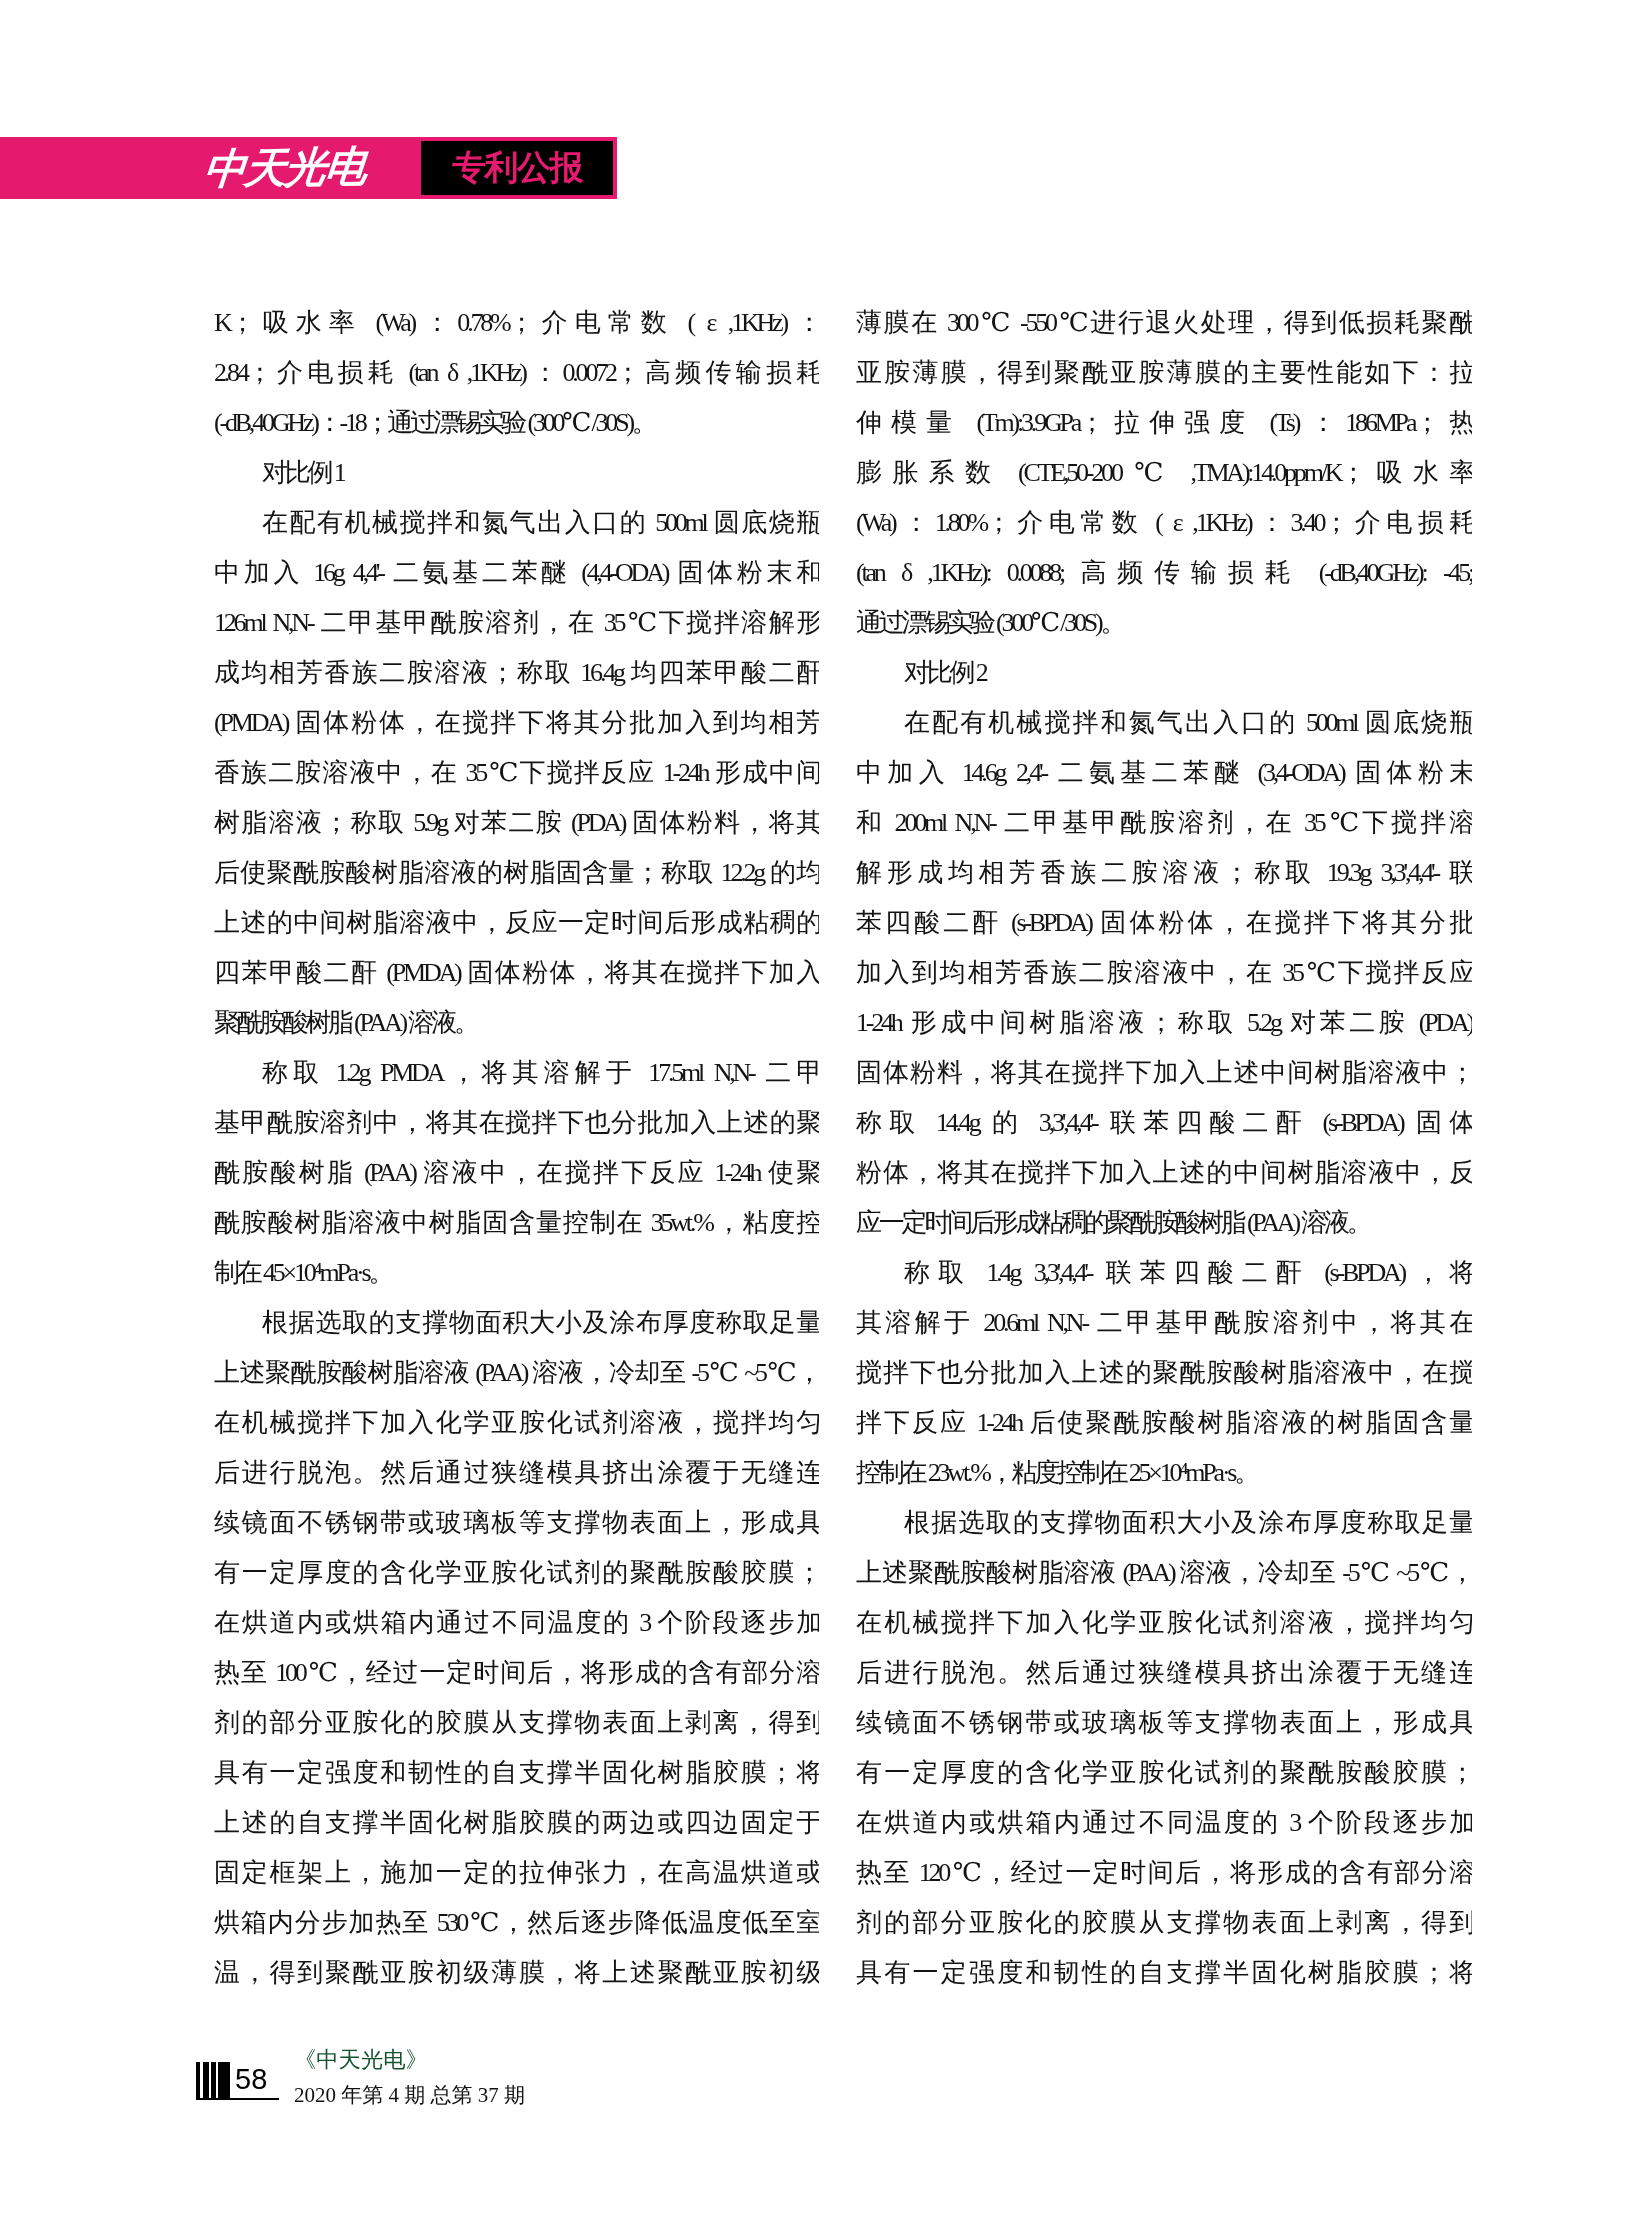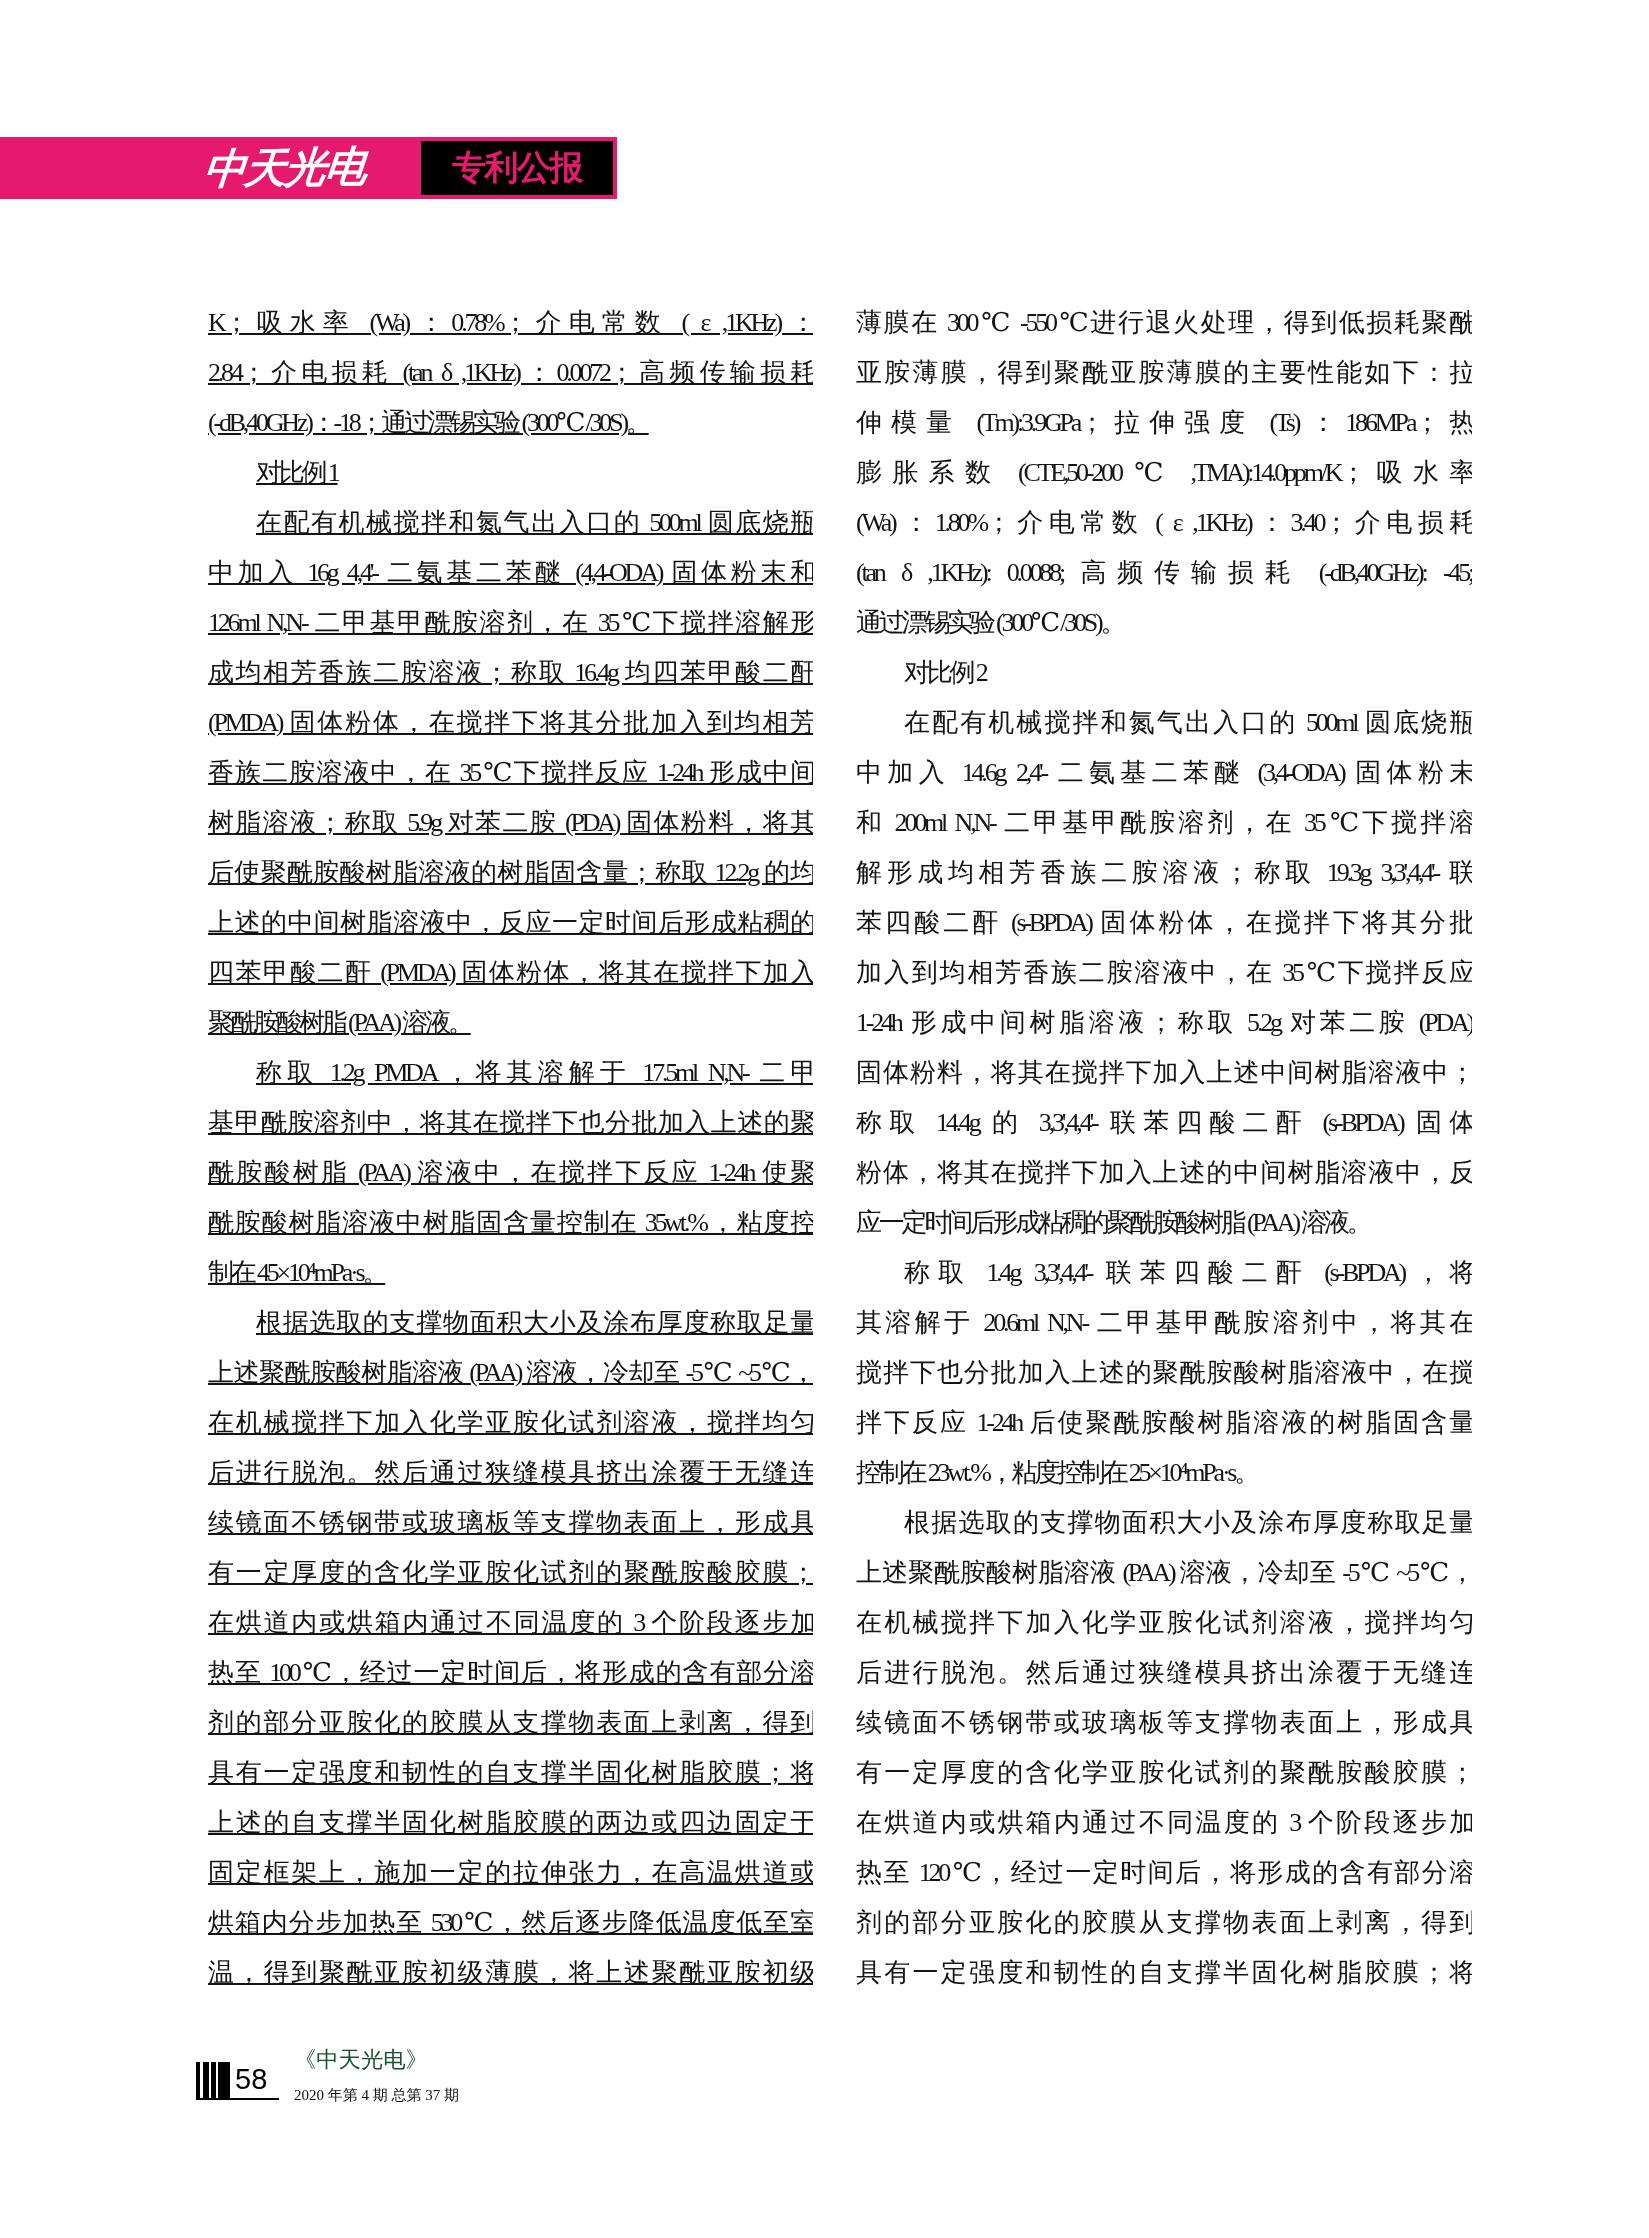--- a/index.html
+++ b/index.html
@@ -27,21 +27,21 @@
     background:#000000;border:4px solid var(--accent,#e5196d);
     box-sizing:border-box;display:flex;align-items:center;justify-content:center;
   }
   .badge-label{
     color:var(--accent,#e5196d);font-size:34px;letter-spacing:-1.6px;font-weight:600;
     font-family:"Liberation Sans","DejaVu Sans",sans-serif;white-space:nowrap;
   }
 
   
   .col{position:absolute;top:298px;}
-  .col-left{left:208px;width:605px;text-decoration:underline;}
+  .col-left{left:214px;width:605px;}
   .col-right{left:856px;width:616px;}
   .line{
     height:50px;line-height:50px;font-size:26px;letter-spacing:-3.2px;
     text-align:justify;text-align-last:justify;overflow:hidden;
   }
   .line.end{text-align:center;text-align-last:left;}
   .line.ind{padding-left:48px;}
 
   
   .barcode{position:absolute;left:196px;top:2062px;height:38px;display:flex;}
@@ -49,21 +49,21 @@
   .footer-rule{position:absolute;left:196px;top:2098px;width:83px;height:2.4px;background:#000;}
   .page-number{
     position:absolute;left:235px;top:2065px;font-size:29px;line-height:29px;
     font-family:"Liberation Sans","DejaVu Sans",sans-serif;color:#000000;
   }
   .journal-title{
     position:absolute;left:294px;top:2045px;font-size:22.3px;line-height:30px;
     letter-spacing:0px;color:#14532d;white-space:nowrap;
   }
   .issue-info{
-    position:absolute;left:294px;top:2080px;font-size:15px;line-height:30px;
+    position:absolute;left:294px;top:2080px;font-size:21px;line-height:30px;
     color:#111;white-space:nowrap;
   }
 </style>
 </head>
 <body>
 
 <div class="page">
 
   <div class="brand-bar">
     <span class="brand-logo">中天光电</span>

